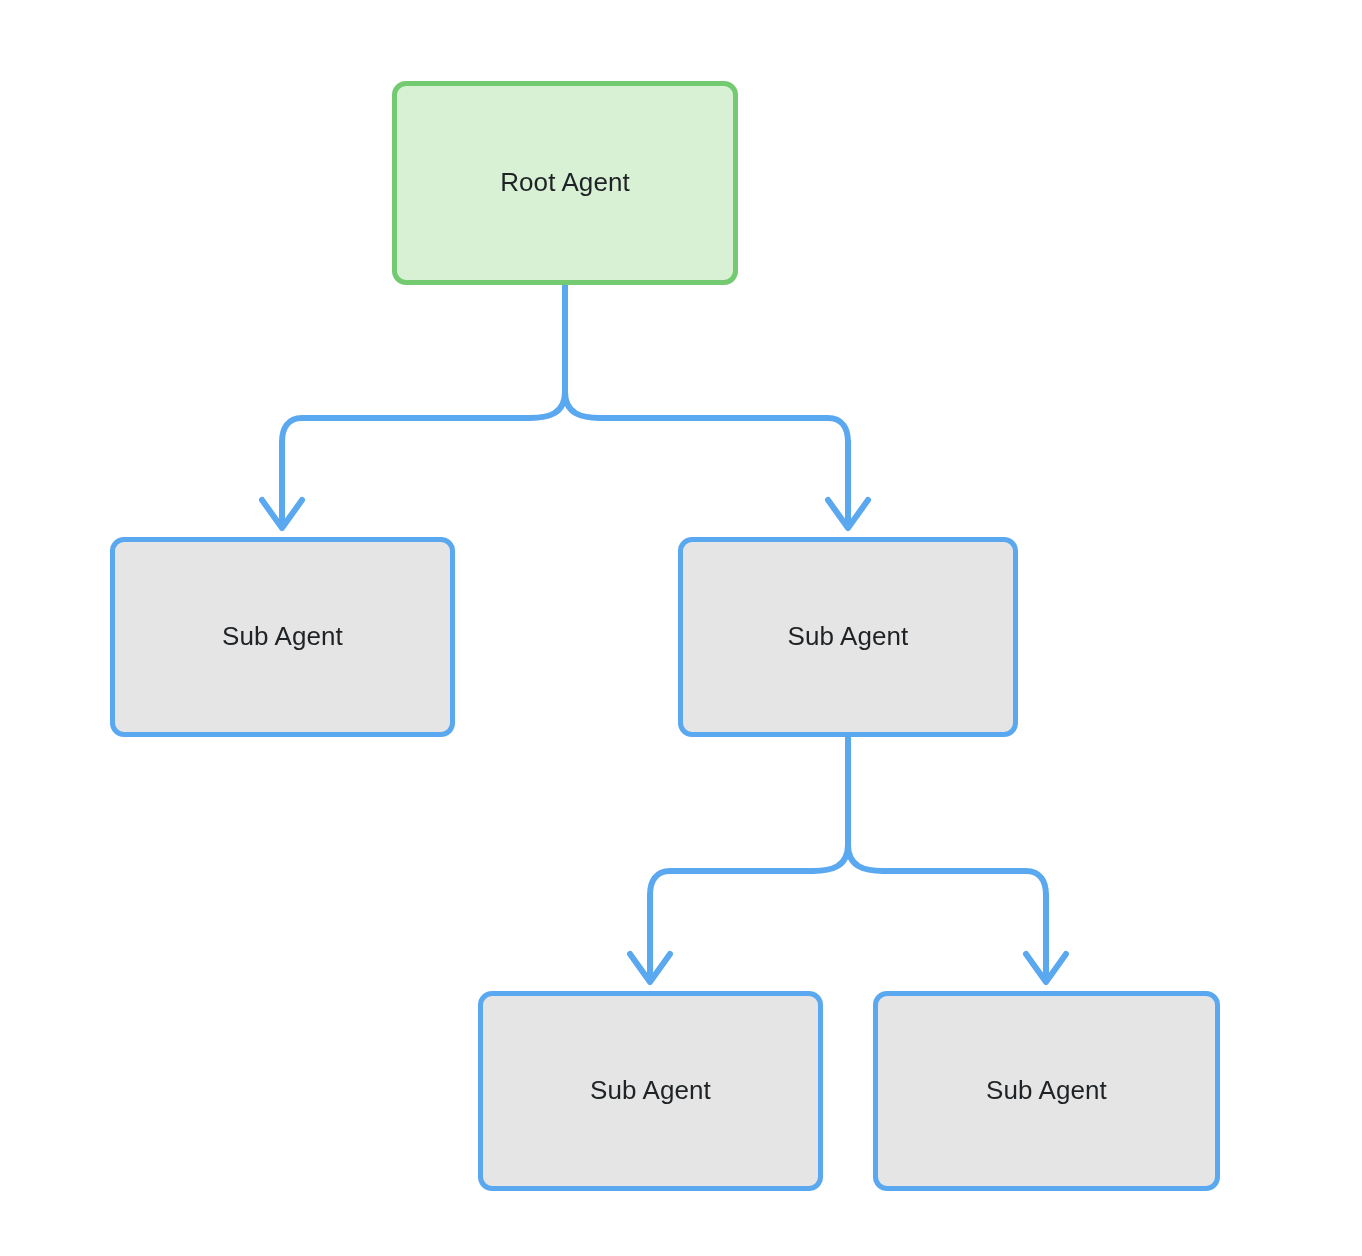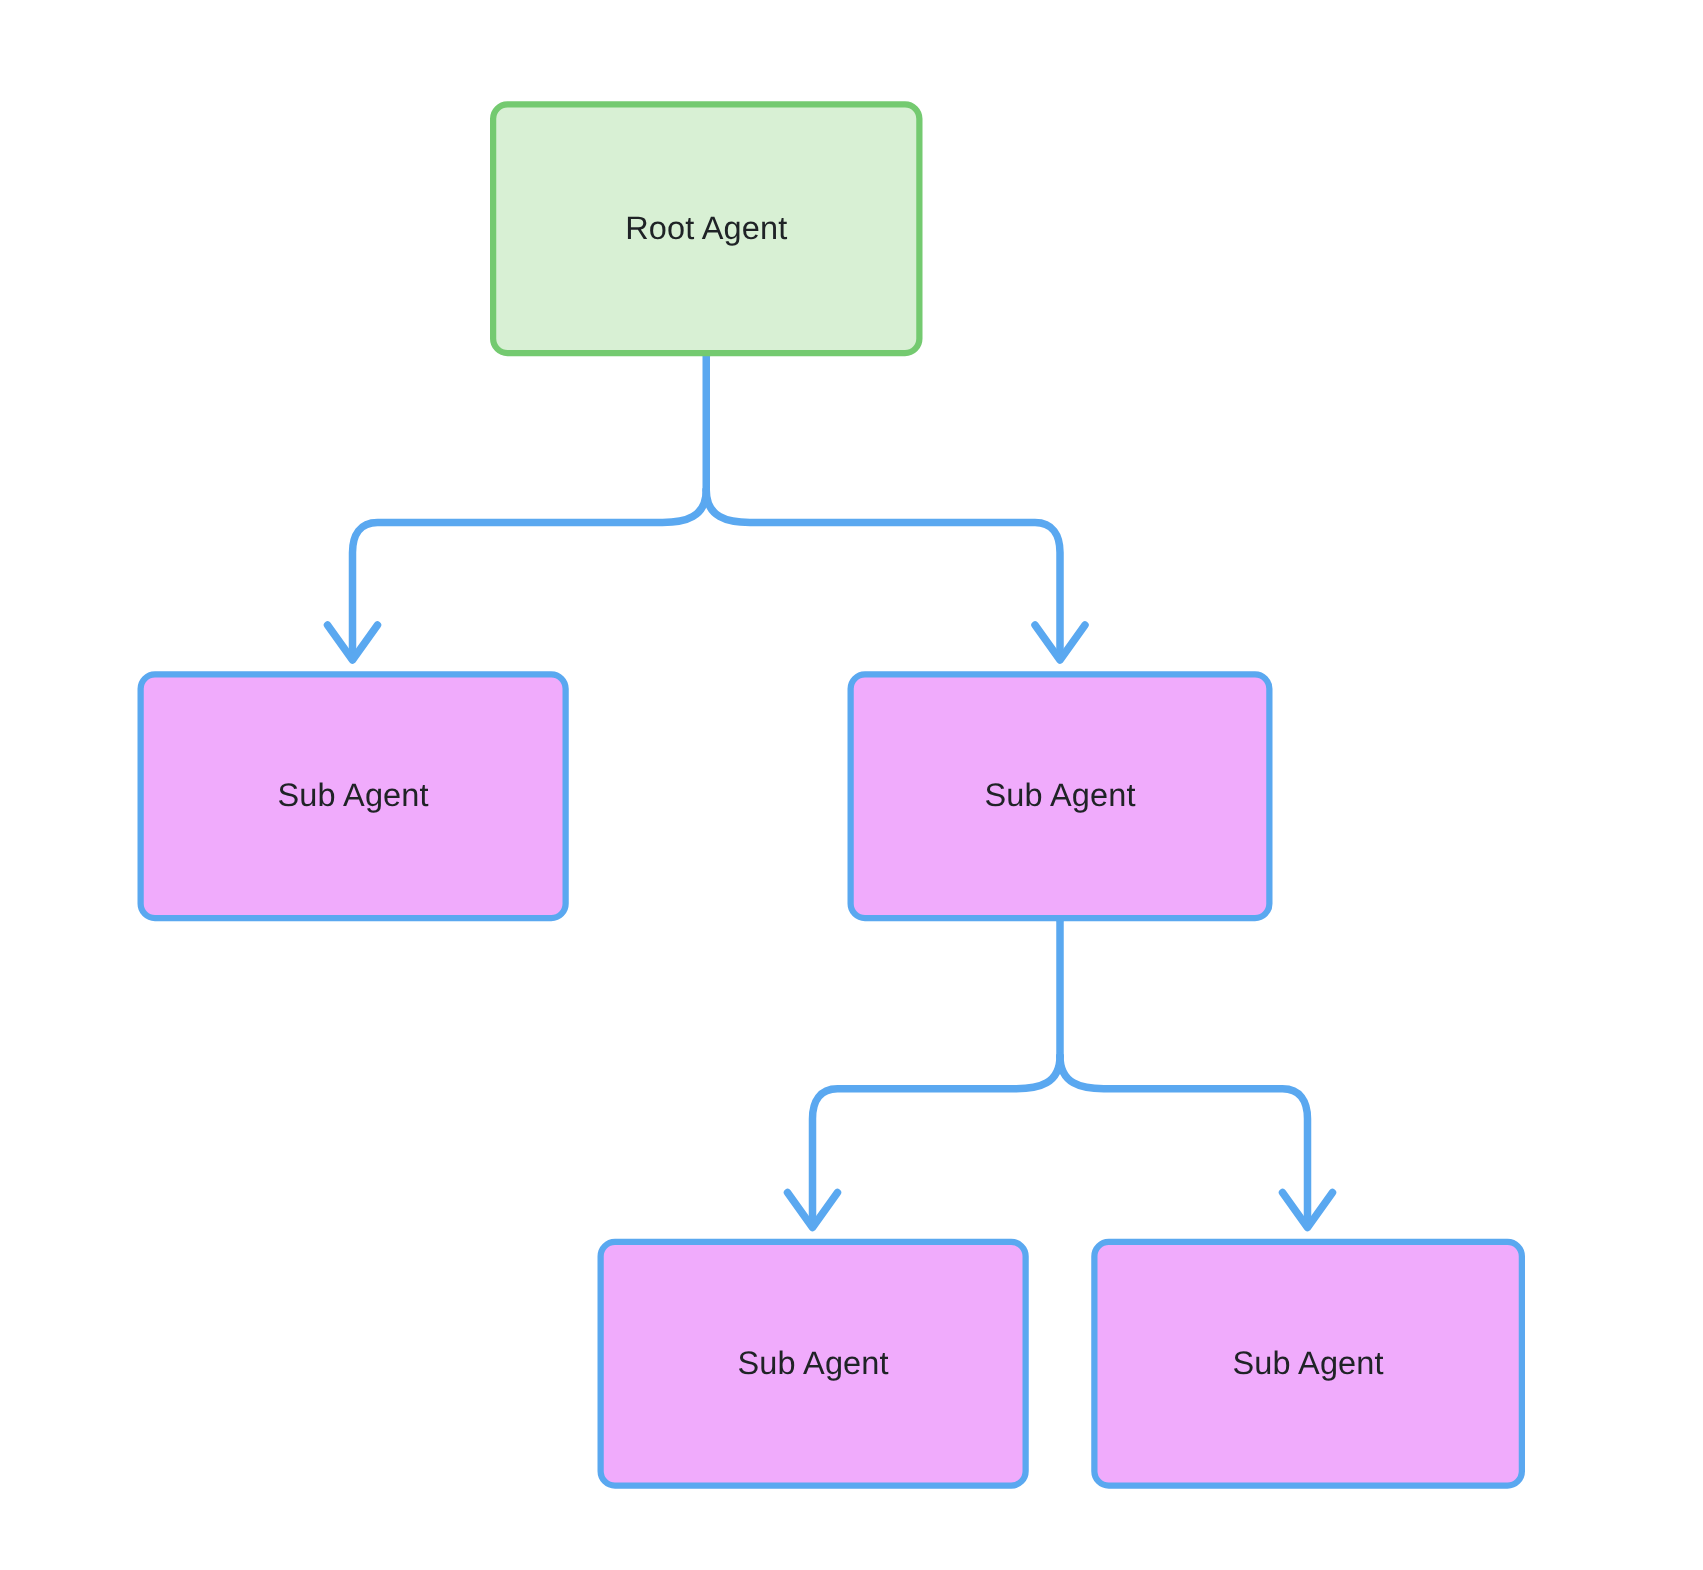--- a/index.html
+++ b/index.html
@@ -37,21 +37,21 @@
     border-style: solid;
     border-width: 5px;
     border-radius: 14px;
     text-align: center;
   }
   .node-root {
     background: #d8f0d4;
     border-color: #74ca70;
   }
   .node-sub {
-    background: #f0abfc;
+    background: #e5e5e5;
     border-color: #5aa8f0;
   }
   .node-label {
     font-size: 26px;
     line-height: 1.2;
     color: #1f2326;
     font-family: "Liberation Sans", sans-serif;
     letter-spacing: 0.1px;
     user-select: none;
   }

